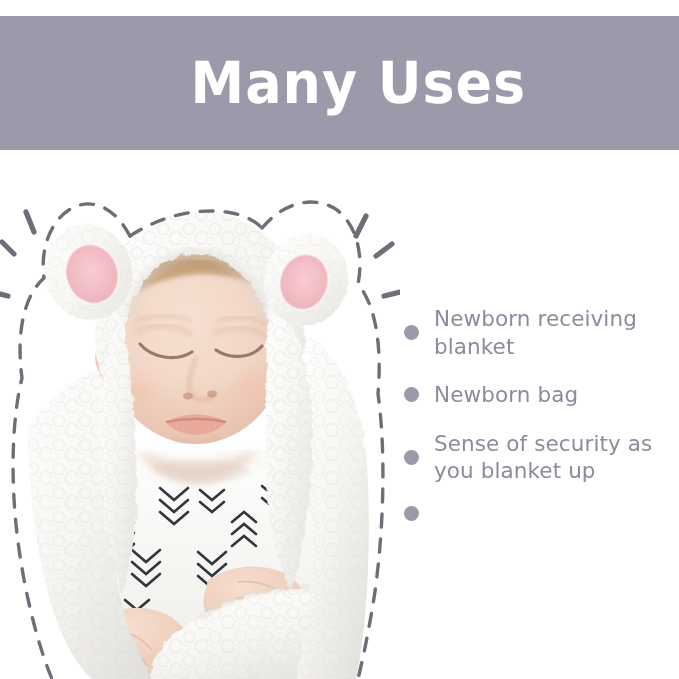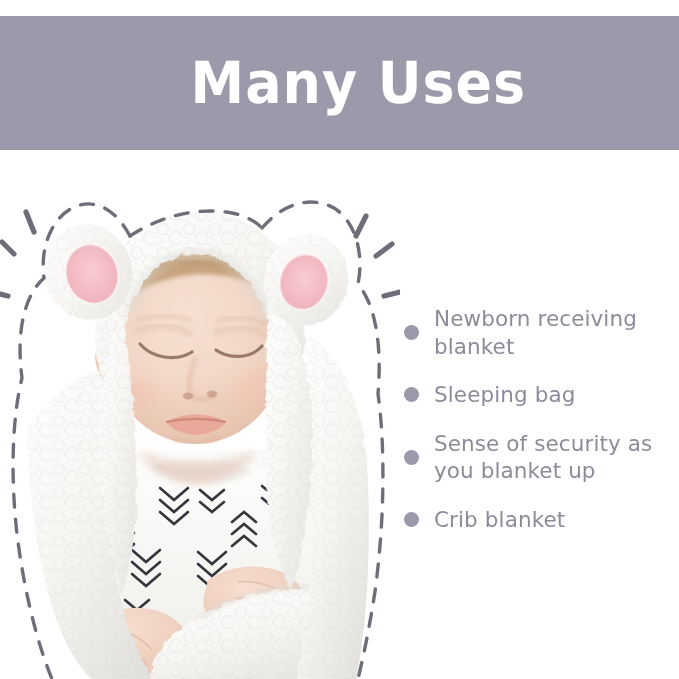--- a/index.html
+++ b/index.html
@@ -368,29 +368,28 @@
 
   <div id="uses-list">
 
     <div class="use-item">
       <span class="use-bullet"></span>
       <span class="use-text">Newborn receiving blanket</span>
     </div>
 
     <div class="use-item">
       <span class="use-bullet"></span>
-      <span class="use-text">Sleeping bag</span>
+      <span class="use-text">Newborn bag</span>
     </div>
 
 
     <div class="use-item">
       <span class="use-bullet"></span>
       <span class="use-text">Sense of security as you blanket up</span>
     </div>
 
     <div class="use-item">
       <span class="use-bullet"></span>
-      <span class="use-text">Crib blanket</span>
     </div>
 
   </div>
 
 </div>
 
 </body></html>

